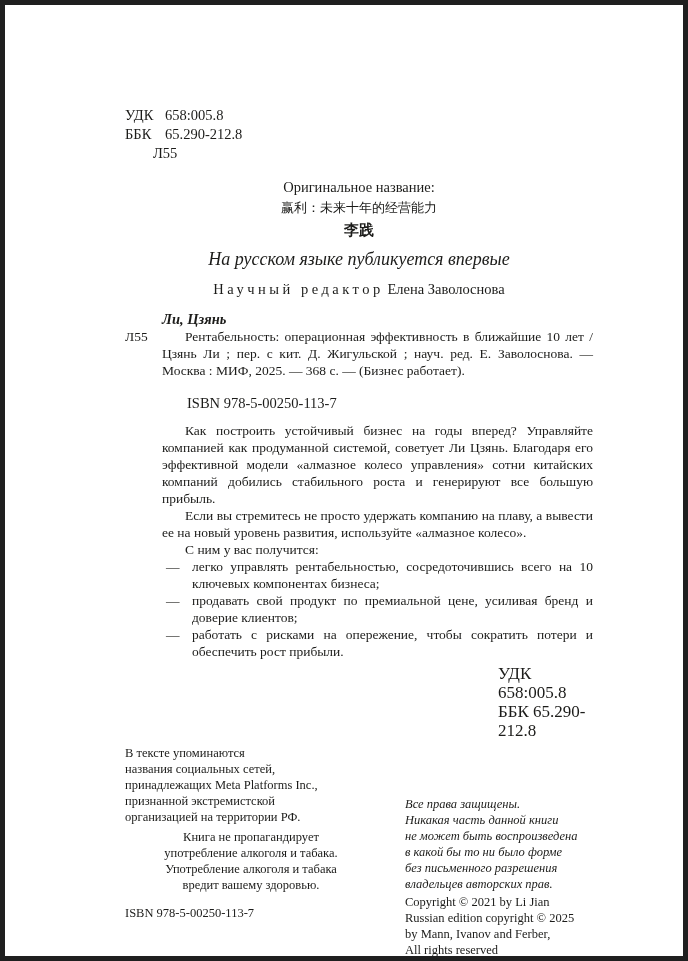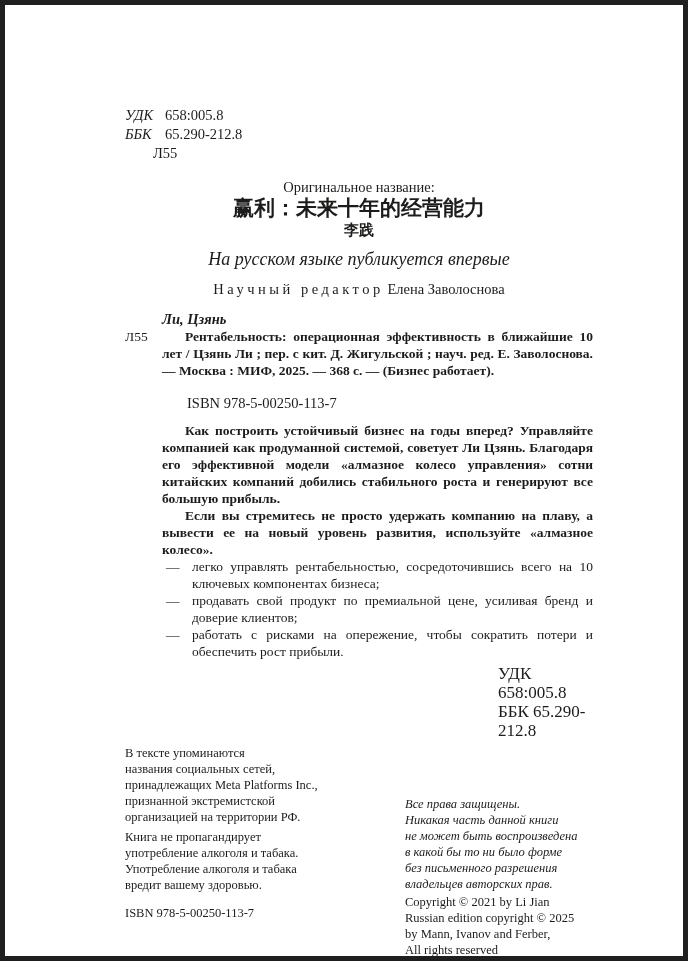--- a/index.html
+++ b/index.html
@@ -6,57 +6,57 @@
   .page{
     width:688px;height:961px;box-sizing:border-box;
     background:#ffffff;border:5px solid #1f1f1f;position:relative;
     font-family:"Liberation Serif", serif;color:#1c1c1a;overflow:hidden;
   }
   .content{padding:101px 0 0 120px;width:468px;}
 
   
   .codes-top{font-size:14.5px;line-height:19px;}
   .code-row{display:flex;}
-  .code-label{width:40px;font-style:italic;}
+  .code-label{width:40px;}
   .code-sign{margin-left:28px;}
 
   
   .centered{text-align:center;}
   .orig-caption{margin-top:14px;font-size:14.5px;line-height:20px;}
-  .zh-title{font-size:21px;line-height:22px;font-weight:bold;
+  .zh-title{font-size:13px;line-height:22px;font-weight:normal;
     font-family:"DejaVu Sans","Liberation Sans",sans-serif;}
   .zh-author{font-size:15px;line-height:22px;font-weight:bold;
     font-family:"DejaVu Sans","Liberation Sans",sans-serif;text-align:center;}
   .pub-note{margin-top:9px;font-size:18px;line-height:19px;font-style:italic;}
   .editor-line{margin-top:11px;font-size:14.5px;line-height:19px;}
   .editor-role{letter-spacing:3.5px;}
 
   
   .main-indent{margin-left:37px;width:431px;}
   .author-heading{margin-top:11px;font-size:14.5px;line-height:18px;font-weight:bold;font-style:italic;}
   .body-text{font-size:13.5px;line-height:17px;text-align:justify;}
   .catalog{position:relative;}
   .catalog-sign{position:absolute;left:-37px;top:0;text-indent:0;}
-  .ind{text-indent:23px;margin:0;font-weight:bold;}
+  .ind{text-indent:23px;margin:0;}
   .isbn-top{margin-top:15px;margin-left:62px;font-size:14.5px;line-height:18px;}
 
   
   .annotation{margin-top:10px;}
   .bullets{margin:0;padding:0;list-style:none;}
   .bullets li{position:relative;padding-left:30px;}
   .bullet-dash{position:absolute;left:4px;top:0;}
 
   
   .codes-bottom{margin-top:4px;margin-left:373px;font-size:17px;line-height:19px;}
 
   
   .footer{margin-top:5px;display:flex;font-size:12.5px;line-height:16px;}
   .footer-left{width:252px;}
   .footer-right{width:188px;margin-left:28px;margin-top:51px;}
-  .note-2{margin-top:4px;}
+  .note-2{margin-top:4px;text-align:center;}
   .isbn-bottom{margin-top:12px;}
   .rights-note{font-style:italic;}
   .copyright{margin-top:2px;}
   .copyright .ln:last-child{padding-left:10px;}
   .ln{white-space:nowrap;}
 </style>
 </head>
 <body>
 
 <div class="page" style="border-color: rgb(31, 31, 31); background: rgb(255, 255, 255); color: rgb(28, 28, 26);">
@@ -88,20 +88,21 @@
     <div class="main-indent author-heading">Ли, Цзянь</div>
     <div class="main-indent body-text catalog">
       <span class="catalog-sign">Л55</span>
       <p class="ind">Рентабельность: операционная эффективность в ближайшие 10 лет / Цзянь Ли ; пер. с кит. Д. Жигульской ; науч. ред. Е. Заволоснова. — Москва : МИФ, 2025. — 368 с. — (Бизнес работает).</p>
     </div>
     <div class="isbn-top">ISBN 978-5-00250-113-7</div>
 
     <div class="main-indent body-text annotation">
       <p class="ind">Как построить устойчивый бизнес на годы вперед? Управляйте компанией как продуманной системой, советует Ли Цзянь. Благодаря его эффективной модели «алмазное колесо управления» сотни китайских компаний добились стабильного роста и генерируют все большую прибыль.</p>
       <p class="ind">Если вы стремитесь не просто удержать компанию на плаву, а вывести ее на новый уровень развития, используйте «алмазное колесо».</p>
+      <p class="ind">С ним у вас получится:</p>
       <ul class="bullets">
         <li>
           <span class="bullet-dash">—</span>
           <span>легко управлять рентабельностью, сосредоточившись всего на 10 ключевых компонентах бизнеса;</span>
         </li>
         <li>
           <span class="bullet-dash">—</span>
           <span>продавать свой продукт по премиальной цене, усиливая бренд и доверие клиентов;</span>
         </li>
         <li>

